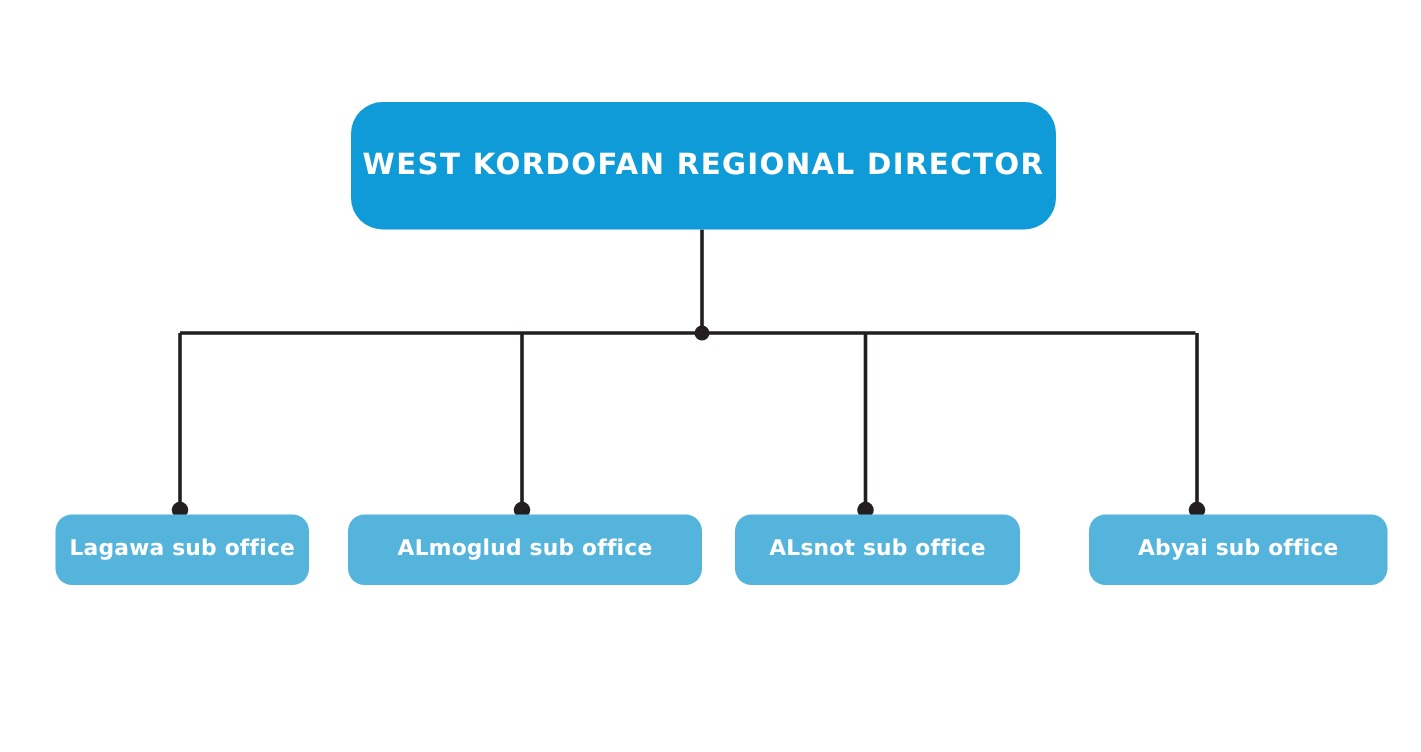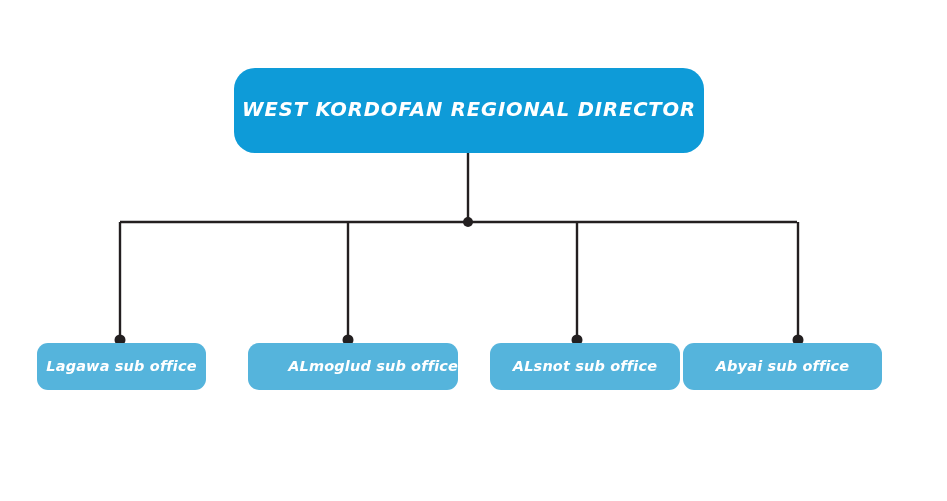--- a/index.html
+++ b/index.html
@@ -10,21 +10,20 @@
   }
   body {
     font-family: "DejaVu Sans", "Liberation Sans", sans-serif;
   }
   #chart-canvas {
     position: relative;
     width: 947px;
     height: 501px;
     background: #ffffff;
     overflow: hidden;
-    font-style: italic;
   }
   #connector-layer {
     position: absolute;
     left: 0;
     top: 0;
     width: 947px;
     height: 501px;
     pointer-events: none;
   }
   .node {
@@ -60,23 +59,23 @@
     top: 343px;
     height: 47px;
     background: #55b4dc;
     border-radius: 11px;
   }
   .node-child .node-label {
     font-size: 14.5px;
     letter-spacing: 0.15px;
   }
   #node-child-0 { left: 37px;  width: 169px; }
-  #node-child-1 { left: 248px; width: 210px; justify-content: flex-end; }
+  #node-child-1 { left: 232px; width: 236px; }
   #node-child-2 { left: 490px; width: 190px; }
-  #node-child-3 { left: 683px; width: 199px; }
+  #node-child-3 { left: 726px; width: 199px; }
 </style>
 </head>
 <body>
 
 <div id="chart-canvas">
 
   <svg id="connector-layer" viewBox="0 0 947 501" width="947" height="501" xmlns="http://www.w3.org/2000/svg">
     <g stroke="#231f20" stroke-width="2.4" fill="none">
 
       <line x1="468" y1="153" x2="468" y2="222"></line>

